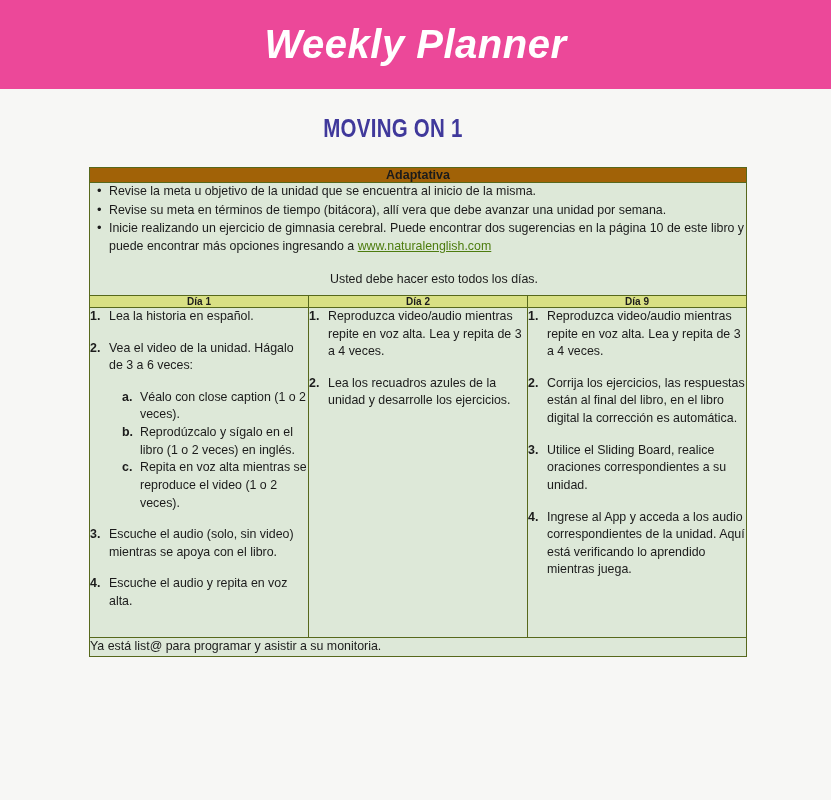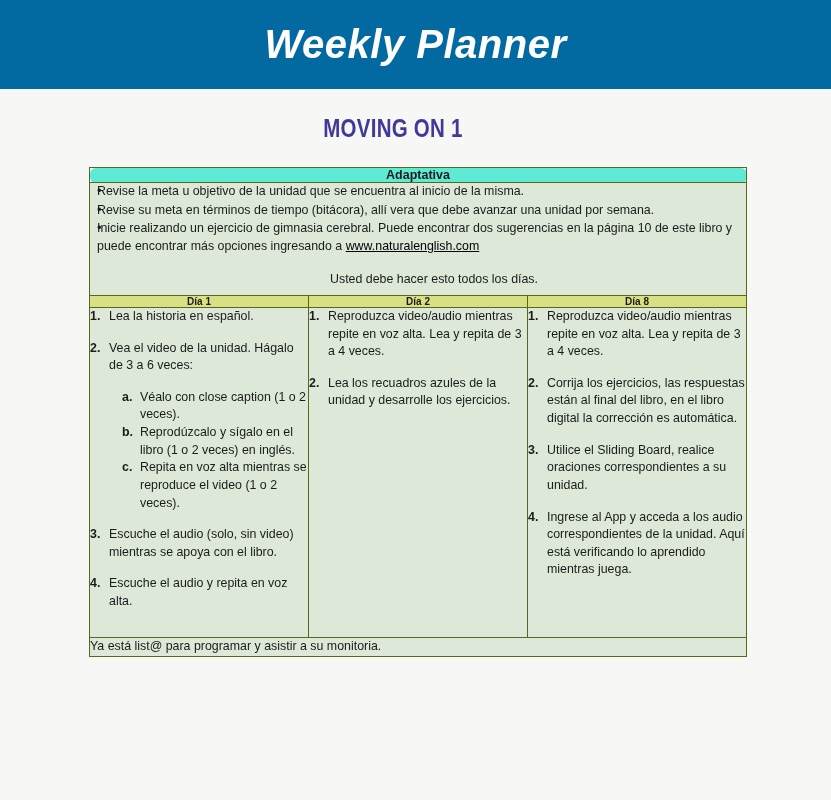--- a/index.html
+++ b/index.html
@@ -9,21 +9,21 @@
     height: 800px;
     background: #f7f7f5;
     font-family: "Liberation Sans", sans-serif;
     overflow: hidden;
   }
 
   
   .banner {
     width: 831px;
     height: 89px;
-    background: #0369a1;
+    background: #ec4899;
     display: flex;
     align-items: center;
     justify-content: center;
   }
   .banner-title {
     color: #ffffff;
     font-size: 40px;
     font-weight: bold;
     font-style: italic;
     letter-spacing: 0.5px;
@@ -60,28 +60,27 @@
     border-collapse: collapse;
     table-layout: fixed;
   }
   .planner td, .planner th {
     border: 1px solid #57681c;
     vertical-align: top;
     padding: 0;
   }
 
   .section-head {
-    background: #5eead4;
+    background: #a16207;
     text-align: center;
     font-size: 12.5px;
     font-weight: bold;
     color: #1b1b1b;
     padding: 6px 4px 7px;
     font-family: "Liberation Sans", sans-serif;
-    border-radius: 6px;
   }
 
   .day-head {
     background: #d9e084;
     text-align: center;
     font-size: 10px;
     font-weight: bold;
     color: #1b1b1b;
     padding: 6px 4px 7px;
     font-family: "Liberation Sans", sans-serif;
@@ -95,39 +94,39 @@
     padding: 9px 11px 10px;
     font-family: "Liberation Sans", sans-serif;
   }
 
   .day-cell { height: 330px; }
 
   
   ul.bullets { list-style: none; }
   ul.bullets > li {
     position: relative;
-    padding-left: 7px;
+    padding-left: 19px;
     margin-bottom: 1px;
   }
   ul.bullets > li::before {
     content: "•";
     position: absolute;
     left: 7px;
     top: -1px;
     color: #1b1b1b;
     font-size: 13px;
   }
   .centered-note {
     text-align: center;
     margin-top: 16px;
     margin-bottom: 6px;
     padding-left: 32px;
   }
   a.weblink {
-    color: #000000;
+    color: #4d7c0f;
     text-decoration: underline;
   }
 
   
   ol.numlist { list-style: none; }
   ol.numlist > li {
     position: relative;
     padding-left: 19px;
     margin-bottom: 14px;
   }
@@ -194,21 +193,21 @@
           </li>
         </ul>
         <div class="centered-note">Usted debe hacer esto todos los días.</div>
       </td>
     </tr>
 
 
     <tr>
       <td class="day-head" style="width:227px">Día 1</td>
       <td class="day-head" style="width:220px">Día 2</td>
-      <td class="day-head" style="width:211px">Día 8</td>
+      <td class="day-head" style="width:211px">Día 9</td>
     </tr>
 
     <tr>
 
       <td class="body-cell day-cell">
         <ol class="numlist">
           <li>
             <span class="marker">1.</span>
             <span class="indent-hang">Lea la historia en español.</span>
           </li>

